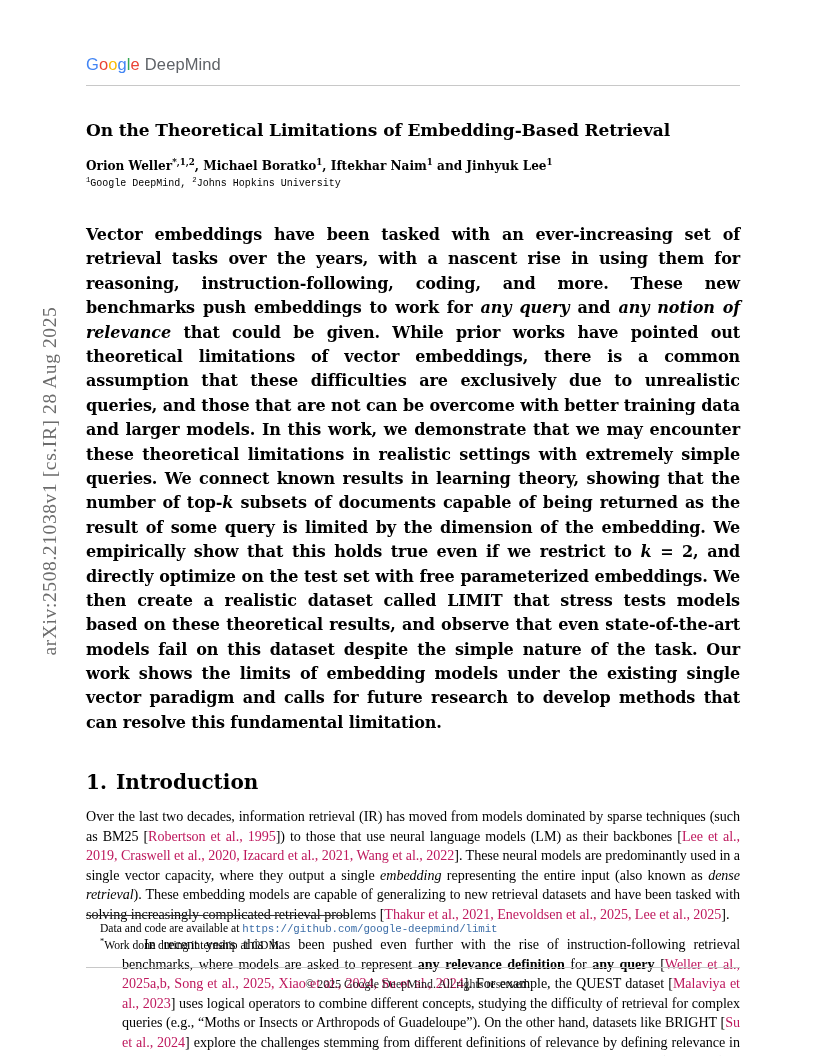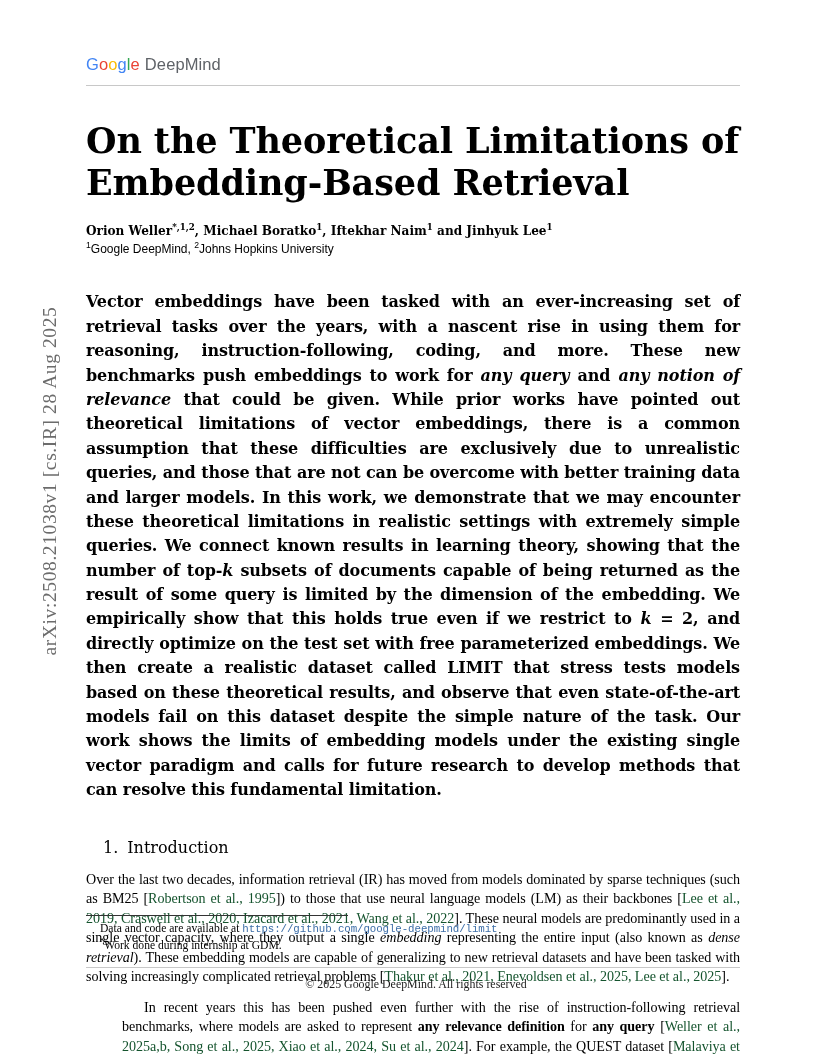--- a/index.html
+++ b/index.html
@@ -69,79 +69,78 @@
   .rule-top {
     border: 0;
     border-top: 1px solid #c8c8c8;
     margin: 12px 0 0 0;
   }
 
   
   #paper-title {
     font-family: "DejaVu Serif", serif;
     font-weight: 700;
-    font-size: 35px;
+    font-size: 17px;
     line-height: 1.22;
     margin: 34px 0 0 0;
     letter-spacing: -0.1px;
   }
 
   
   #authors {
     margin-top: 18px;
     font-family: "DejaVu Serif", serif;
     font-weight: 700;
     font-size: 12.1px;
     line-height: 1.35;
   }
   #affiliations {
     margin-top: 2px;
-    font-family: Liberation Sans, sans-serif;
+    font-family: Liberation Mono, monospace;
     font-weight: 400;
-    font-size: 12px;
+    font-size: 10px;
     line-height: 1.35;
   }
   sup { font-size: 0.72em; vertical-align: super; line-height: 0; }
 
   
   #abstract {
     margin-top: 33px;
     font-family: "DejaVu Serif", serif;
     font-weight: 700;
     font-size: 16px;
     line-height: 1.525;
     text-align: justify;
     text-justify: inter-word;
     letter-spacing: -0.12px;
   }
   #abstract i { font-style: italic; }
 
   
   .section-head {
     font-family: "DejaVu Serif", serif;
-    font-weight: 400;
-    font-size: 16px;
+    font-weight: 700;
+    font-size: 20px;
     margin-top: 35px;
-    margin-left: 17px;
   }
   .section-head .num { margin-right: 9px; }
 
   .body-par {
     font-family: "Liberation Serif", serif;
     font-size: 14.1px;
     line-height: 1.385;
     text-align: justify;
     text-justify: inter-word;
     margin-top: 13px;
     letter-spacing: -0.05px;
   }
   .body-par.indent { text-indent: 22px; margin-top: 11px; margin-left: 36px; }
   .body-par i { }
   .body-par b { font-weight: 700; }
-  .cite { color: #14532d; }
+  .cite { color: #be185d; }
 
   
   #footnote-block {
     position: absolute;
     left: 0;
     top: 915px;
     width: 654px;
   }
   .footnote-rule {
     border: 0;

